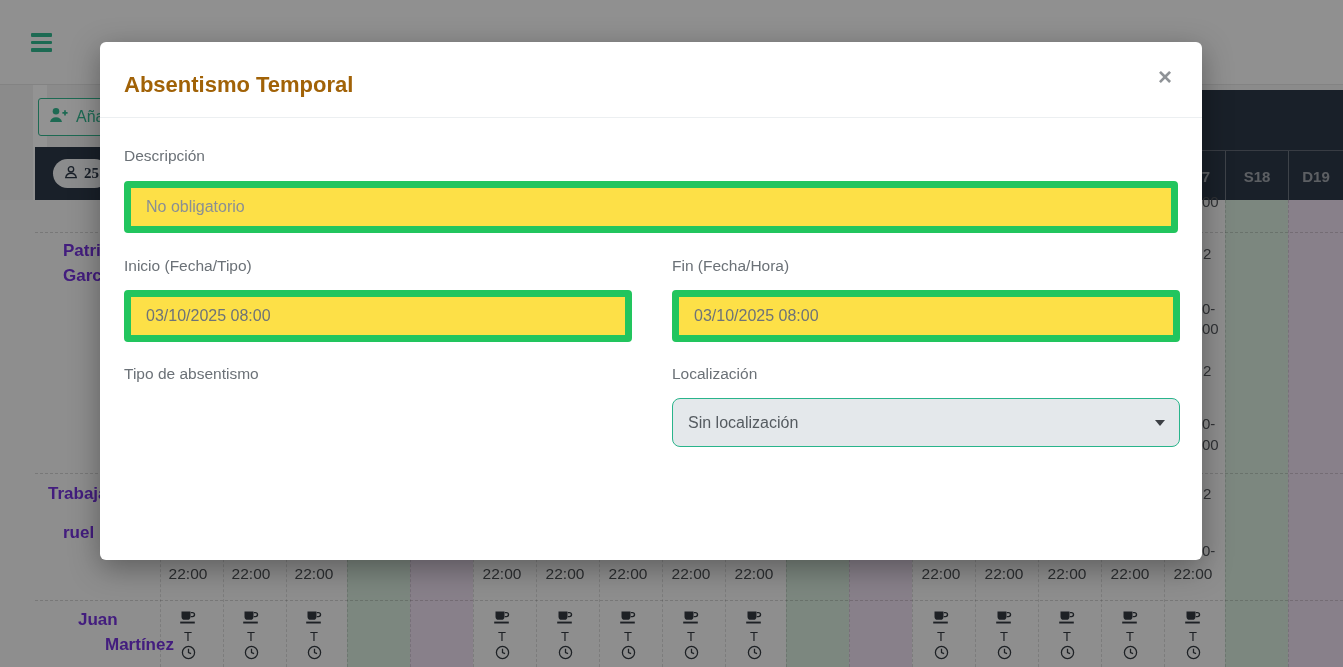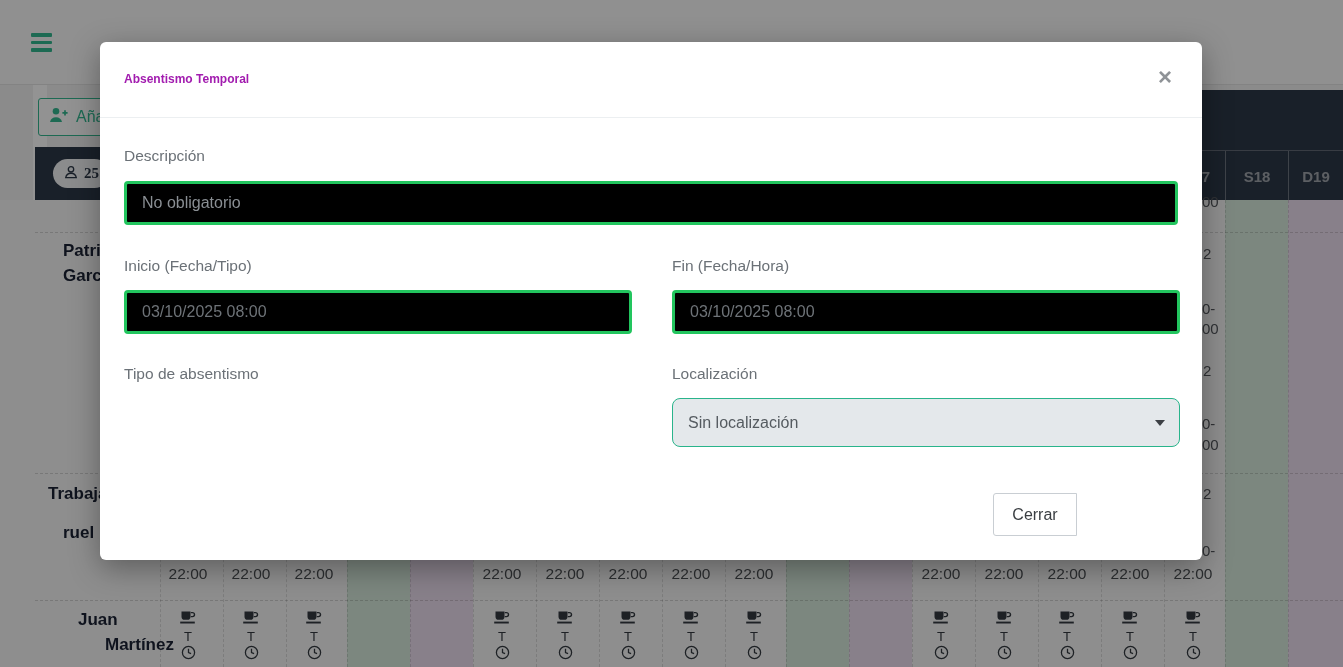--- a/index.html
+++ b/index.html
@@ -20,36 +20,36 @@
                display:flex;align-items:center;gap:5px;color:#222e3e;}
   .count-badge b{font-family:"Liberation Serif",serif;font-weight:600;font-size:15px;}
   .day-headers{position:absolute;top:65px;left:1191px;right:0;height:50px;border-top:1px solid rgba(255,255,255,0.25);}
   .day-header-cell{position:absolute;top:0;height:50px;display:flex;align-items:center;justify-content:center;
                    color:rgba(255,255,255,0.55);font-weight:bold;font-size:15px;}
   .day-header-cell.bordered{border-left:1px solid rgba(255,255,255,0.3);}
   .grid{position:absolute;left:0;top:115px;right:0;bottom:0;background:#f6f6f6;}
   .tint{position:absolute;top:0;bottom:0;}
   .vline{position:absolute;top:0;bottom:0;width:0;border-left:1px dashed rgba(0,0,0,0.13);}
   .hline{position:absolute;left:35px;right:0;height:0;border-top:1px dashed rgba(0,0,0,0.16);}
-  .bgname{position:absolute;font-size:17px;font-weight:bold;color:#0f172a;white-space:nowrap;}
+  .bgname{position:absolute;font-size:17px;font-weight:bold;color:#6d28d9;white-space:nowrap;}
   .timecell{position:absolute;transform:translateX(-50%);font-size:15.5px;color:#43474b;white-space:nowrap;}
   .iconcell{position:absolute;transform:translateX(-50%);display:flex;flex-direction:column;align-items:center;gap:2px;color:#2a3138;}
   .iconcell .t{font-size:13px;line-height:13px;color:#2a3138;}
   .frag{position:absolute;font-size:15px;color:#4b4f54;white-space:nowrap;}
 
   
   .backdrop{position:absolute;inset:0;background:rgba(15,15,15,0.45);z-index:10;}
   .modal{position:absolute;left:100px;top:42px;width:1102px;height:518px;background:#fff;border-radius:6px;
          box-shadow:0 8px 30px rgba(0,0,0,0.35);z-index:20;}
-  .modal-title{position:absolute;left:24px;top:30px;font-size:12px;font-weight:bold;color:#a21caf;}
+  .modal-title{position:absolute;left:24px;top:30px;font-size:22px;font-weight:bold;color:#a16207;}
   .modal-close{position:absolute;right:24px;top:22px;width:26px;height:26px;border:none;background:none;
                font-size:24px;font-weight:bold;color:#8f9397;cursor:pointer;line-height:26px;padding:0;}
   .modal-header-line{position:absolute;left:0;top:75px;width:100%;height:0;border-top:1px solid #eceff1;}
   .f-label{position:absolute;font-size:15.5px;color:#6b7177;}
-  .f-input{position:absolute;height:44px;border:3px solid #22c55e;border-radius:4px;background:#000000;
+  .f-input{position:absolute;height:52px;border:7px solid #22c55e;border-radius:4px;background:#fde047;
            font-size:16px;color:#6e7378;padding:0 15px;outline:none;}
   .f-input::placeholder{color:#8a8f94;opacity:1;}
   .f-select{position:absolute;height:49px;border:1.5px solid #29b48b;border-radius:8px;background:#fff;
             font-size:16px;color:#555b60;display:flex;align-items:center;padding:0 15px;cursor:pointer;}
   .f-select.disabled{background:#e4e8eb;}
   .caret{position:absolute;right:14px;top:21px;width:0;height:0;border-left:5px solid transparent;
          border-right:5px solid transparent;border-top:6px solid #3c4045;}
   .btn{position:absolute;top:451px;height:43px;border:none;font-size:16px;cursor:pointer;}
   .btn-cerrar{left:893px;width:84px;background:#fff;border:1px solid #c9ced3;border-radius:3px 0 0 3px;color:#3a3e42;}
   .btn-guardar{left:977px;width:101px;background:#29b48b;border-radius:0 3px 3px 0;color:#fff;}
@@ -387,15 +387,14 @@
     <input class="f-input" style="left: 572px; top: 248px; width: 508px;" type="text" value="03/10/2025 08:00">
 
     <div class="f-label" style="left:24px;top:323px;">Tipo de absentismo</div>
 
     <div class="f-label" style="left:572px;top:323px;">Localización</div>
     <div class="f-select disabled" style="left:572px;top:356px;width:508px;" role="combobox">
       <span>Sin localización</span>
       <span class="caret"></span>
     </div>
 
-    <button class="btn btn-cerrar">Cerrar</button>
   </div>
 </div>
 
 </body></html>

